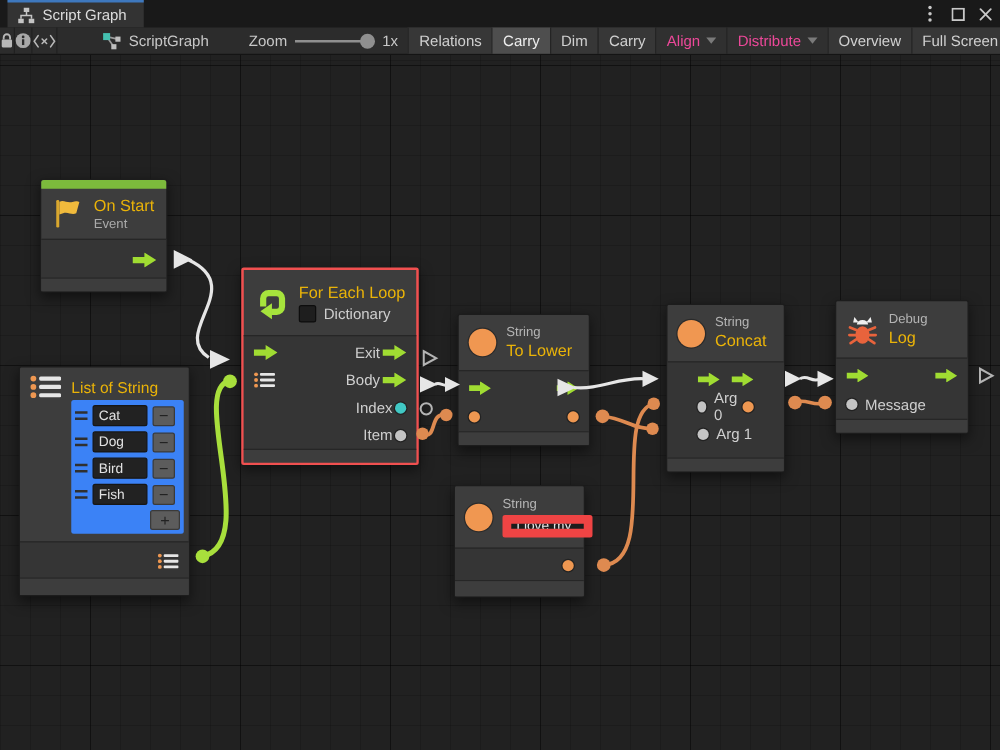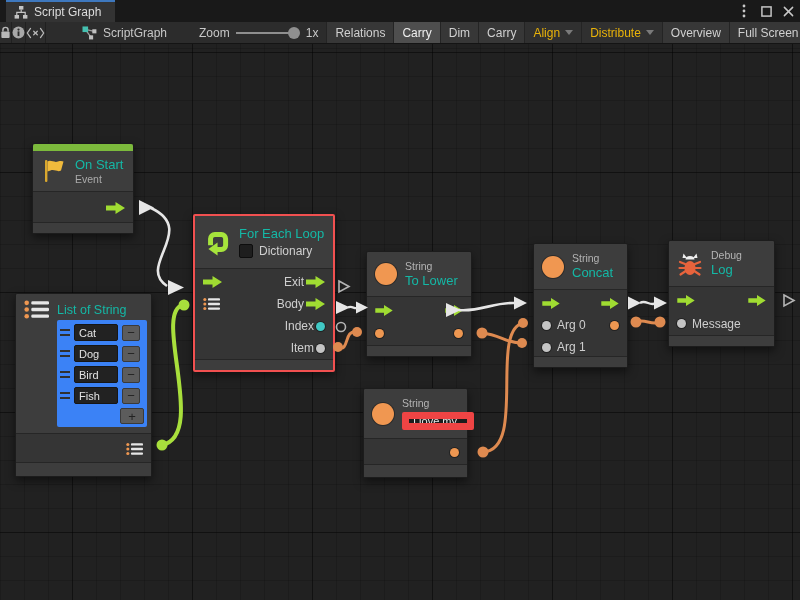--- a/index.html
+++ b/index.html
@@ -37,21 +37,21 @@
   .slider { position:relative; width:64px; height:22px; }
   .slider .track { position:absolute; left:0; right:8px; top:10px; height:2px; background:#8f8f8f; }
   .slider .knob { position:absolute; right:0; top:5px; width:12px; height:12px; border-radius:50%; background:#8f8f8f; }
   .zoom-value { color:#c8c8c8; }
   .tbtns { margin-left:auto; display:flex; align-items:stretch; }
   .tbtn {
     display:flex; align-items:center; gap:5px; padding:0 8px;
     background:#373737; border-left:1px solid #242424; color:#d0d0d0; white-space:nowrap; cursor:default;
   }
   .tbtn.active { background:#4e4e4e; color:#efefef; }
-  .tbtn.disabled { background:#303030; color:#eab308; }
+  .tbtn.disabled { background:#303030; color:#ec4899; }
   .caret { width:0; height:0; border-left:4px solid transparent; border-right:4px solid transparent; border-top:5px solid #7a7a7a; }
 
   
   .canvas {
     position:absolute; left:0; top:44px; width:800px; height:556px;
     background-color:#212121;
     background-image:
       repeating-linear-gradient(to right, rgba(0,0,0,.38) 0 1px, transparent 1px 120px),
       repeating-linear-gradient(to bottom, rgba(0,0,0,.38) 0 1px, transparent 1px 120px),
       repeating-linear-gradient(to right, rgba(0,0,0,.15) 0 1px, transparent 1px 24px),
@@ -60,21 +60,21 @@
   }
 
   
   .node {
     position:absolute; background:#3d3d3d; border:1px solid #1c1c1c; border-radius:2px;
     box-shadow:0 4px 10px rgba(0,0,0,.5); z-index:2;
   }
   .node.selected { border:2px solid #f15050; }
   .hdr { display:flex; align-items:center; gap:8px; padding:4px 8px; }
   .hdr .col { display:flex; flex-direction:column; justify-content:center; }
-  .ntitle { font-size:13px; color:#14b8a6; line-height:16px; }
+  .ntitle { font-size:13px; color:#eab308; line-height:16px; }
   .nsub { font-size:10.5px; color:#ababab; line-height:13px; }
   .ncat { font-size:10.5px; color:#b4b4b4; line-height:13px; }
   .ports { background:#353535; border-top:1px solid #262626; border-bottom:1px solid #262626; padding:3px 0; }
   .row { display:flex; align-items:center; padding:0 8px; height:22px; }
   .lp { display:flex; align-items:center; gap:6px; }
   .rp { display:flex; align-items:center; gap:2px; margin-left:auto; }
   .plabel { font-size:12px; color:#cfcfcf; }
   .ftr { height:10px; background:#3d3d3d; }
 
   .dot { width:9px; height:9px; border-radius:50%; }
@@ -457,21 +457,21 @@
   </div>
 
   <div class="node" style="left:533px; top:199px; width:95px;">
     <div class="hdr" style="height:45px;">
       <span class="circle-icon"></span>
       <div class="col">
         <span class="ncat">String</span>
         <span class="ntitle">Concat</span>
       </div>
     </div>
-    <div class="ports" style="height:68px; padding:2px 0;">
+    <div class="ports" style="height:78px; padding:2px 16px;">
       <div class="row" style="height:22px;">
         <div class="lp">
             <svg width="18" height="11">
               <use href="#sym-flow"></use>
             </svg>
           </div>
         <div class="rp">
             <svg width="18" height="11">
               <use href="#sym-flow"></use>
             </svg>

